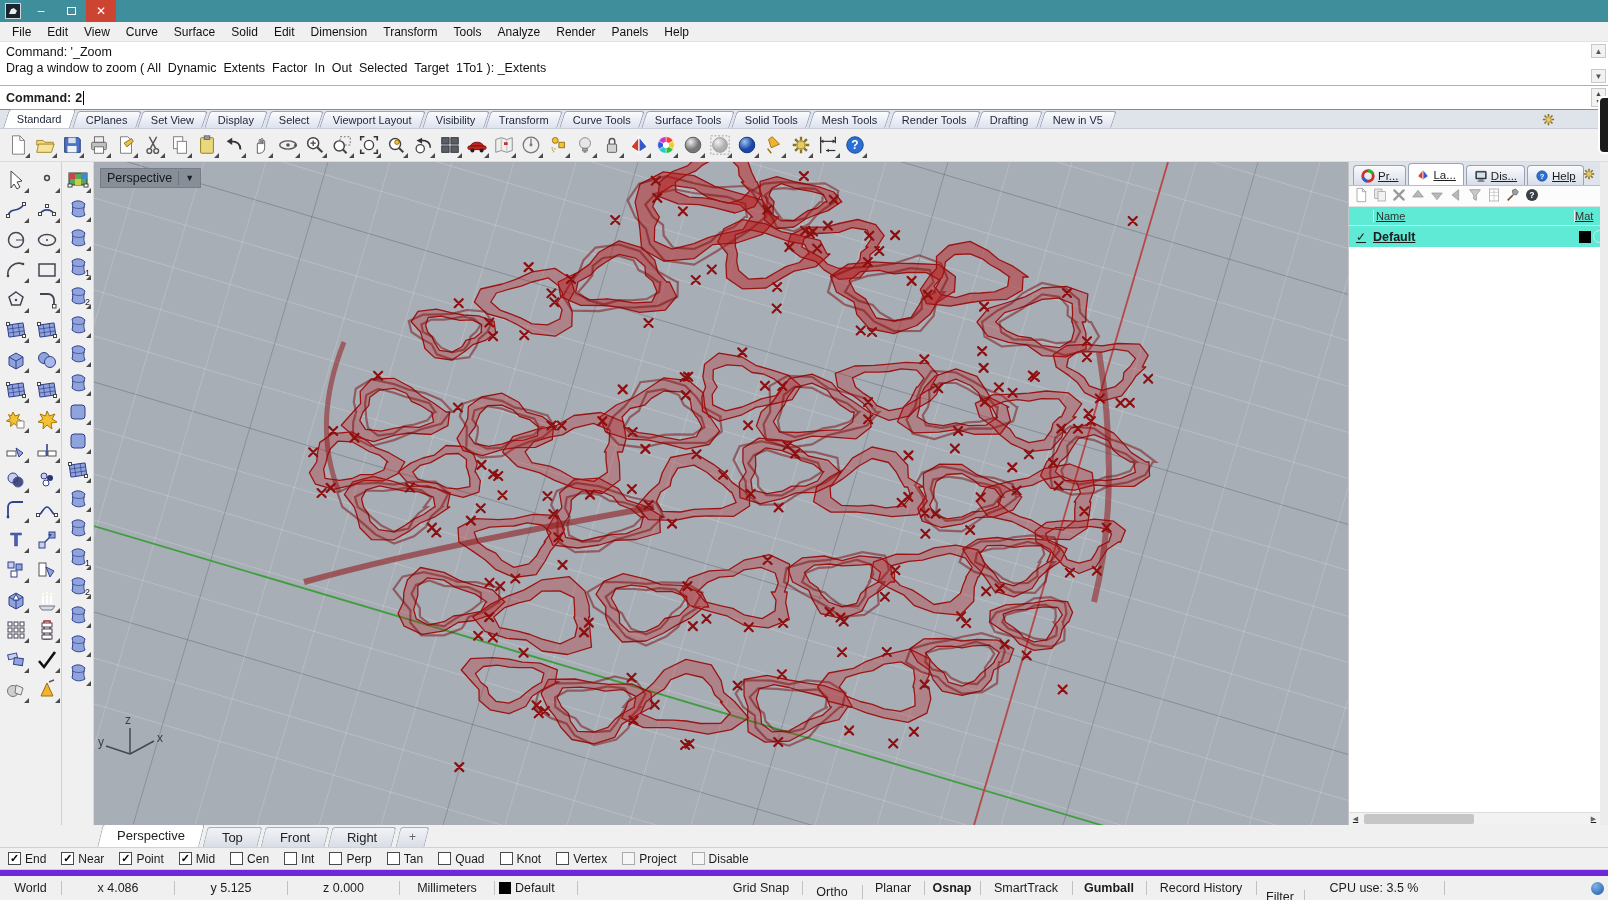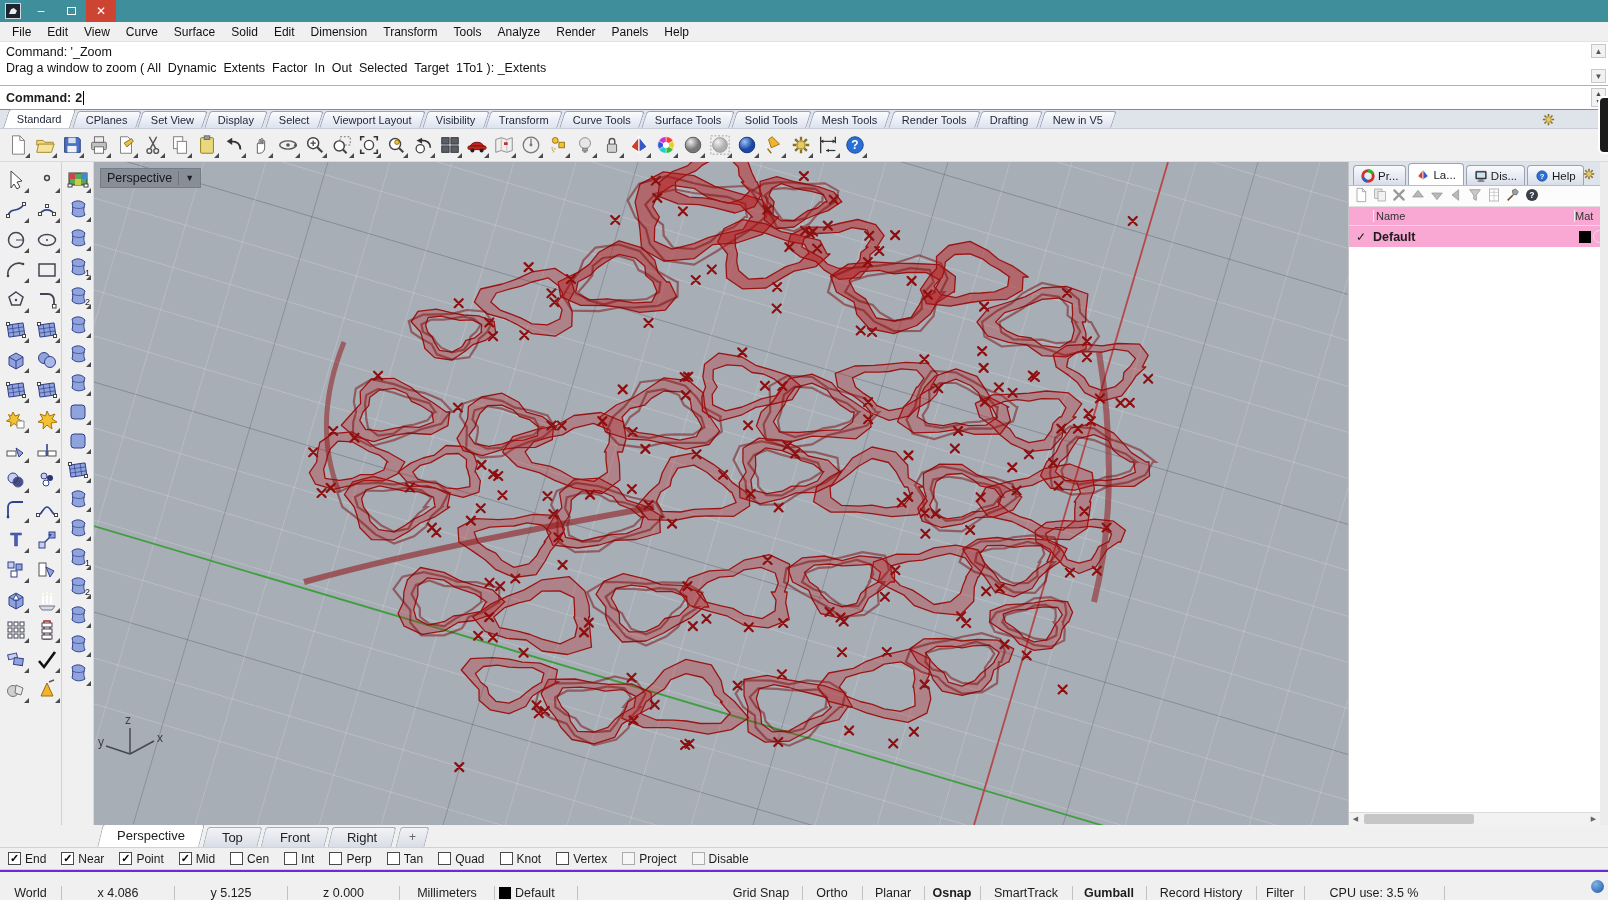--- a/index.html
+++ b/index.html
@@ -55,21 +55,21 @@
   .sidestrip { width:31px; display:flex; flex-direction:column; align-items:center; padding-top:3px; }
   .sd-btn { width:29px; height:29px; display:flex; align-items:center; justify-content:center; position:relative; border-radius:3px; }
   .sd-btn .ic { width:24px; height:24px; }
 
   .viewport { flex:1 1 auto; position:relative; background:#a8aeb6; overflow:hidden; }
   .viewport svg.scene { position:absolute; left:0; top:0; }
   .vp-label { position:absolute; left:6px; top:6px; background:#878e97; color:#15181d; padding:2px 6px; display:flex; align-items:center; gap:6px; font-size:12.5px; border:1px solid #767d86; }
   .vp-label .sep { width:1px; height:14px; background:#6e757e; }
   .vp-label .dd { font-size:9px; color:#1c1f24; }
 
-  .rightpanel { width:252px; background:#f9a8d4; border-left:1px solid #c4c4c4; flex:0 0 auto; display:flex; flex-direction:column; position:relative; }
+  .rightpanel { width:252px; background:#5eead4; border-left:1px solid #c4c4c4; flex:0 0 auto; display:flex; flex-direction:column; position:relative;text-decoration:underline; }
   .rp-tabs { height:24px; background:#dfe3ea; display:flex; align-items:flex-end; padding:2px 2px 0 4px; gap:2px; position:relative; border-bottom:1px solid #b8bcc6;}
   .rp-tab { height:20px; display:flex; align-items:center; gap:3px; padding:0 7px; font-size:11.5px; background:linear-gradient(#fafbfd,#d8dde9); border:1px solid #9aa2b8; border-bottom:none; border-radius:4px 4px 0 0; }
   .rp-tab.active { background:#fff; height:22px; }
   .rp-tab .ic { width:14px; height:14px; }
   .rp-gear { position:absolute; right:4px; top:5px; width:14px; height:14px; }
   .rp-iconrow { height:21px; display:flex; align-items:center; gap:3px; padding:0 4px; border-bottom:1px solid #e0e0e0; background:#fcfcfc; }
   .rp-iconrow .ic { width:16px; height:16px; }
   .rp-header { height:19px; display:flex; align-items:center; border-bottom:1px solid #e0e0e0; color:#333; font-size:11px; overflow:hidden; }
   .rp-header .c-check { width:24px; }
   .rp-header .c-name { flex:1; padding-left:2px; border-left:1px solid #eee; }
@@ -95,21 +95,21 @@
   .vtab.active { background:#fff; height:23px; line-height:21px; }
   .vtab.add { padding:0 10px; color:#666; font-size:12px; }
 
   
   .osnaprow { height:22px; background:#f0f0f0; display:flex; align-items:center; padding-left:8px; gap:15px; flex:0 0 auto; border-bottom:1px solid #cfcfcf; }
   .osnap-item { display:flex; align-items:center; gap:4px; }
   .cb { width:13px; height:13px; background:#fff; border:1px solid #4a4a4a; font-size:11px; line-height:11px; font-weight:bold; text-align:center; color:#000; }
   .cb.muted { border-color:#ababab; background:#f6f6f6; }
 
   
-  .statusbar { height:30px; background:#f0f0f0; border-top:2px solid #6d28d9; display:flex; align-items:flex-end; flex:0 0 auto; }
+  .statusbar { height:30px; background:#f0f0f0; border-top:6px solid #6d28d9; display:flex; align-items:center; flex:0 0 auto; }
   .st-cell { border-right:1px solid #c2c2c2; display:flex; align-items:center; justify-content:center; font-size:12.5px; padding:0 4px; white-space:nowrap; overflow:hidden; }
   .st-cell.left { justify-content:flex-start; }
   .st-cell.bold { font-weight:bold; }
   .st-flex { flex:1; border-right:1px solid #c2c2c2; }
   .st-dot { width:13px; height:13px; border-radius:50%; background:radial-gradient(circle at 35% 30%, #7db4e8, #1c54a8); margin:auto 4px; flex:0 0 auto; }
 </style>
 </head>
 <body>
 
 <div id="root">

